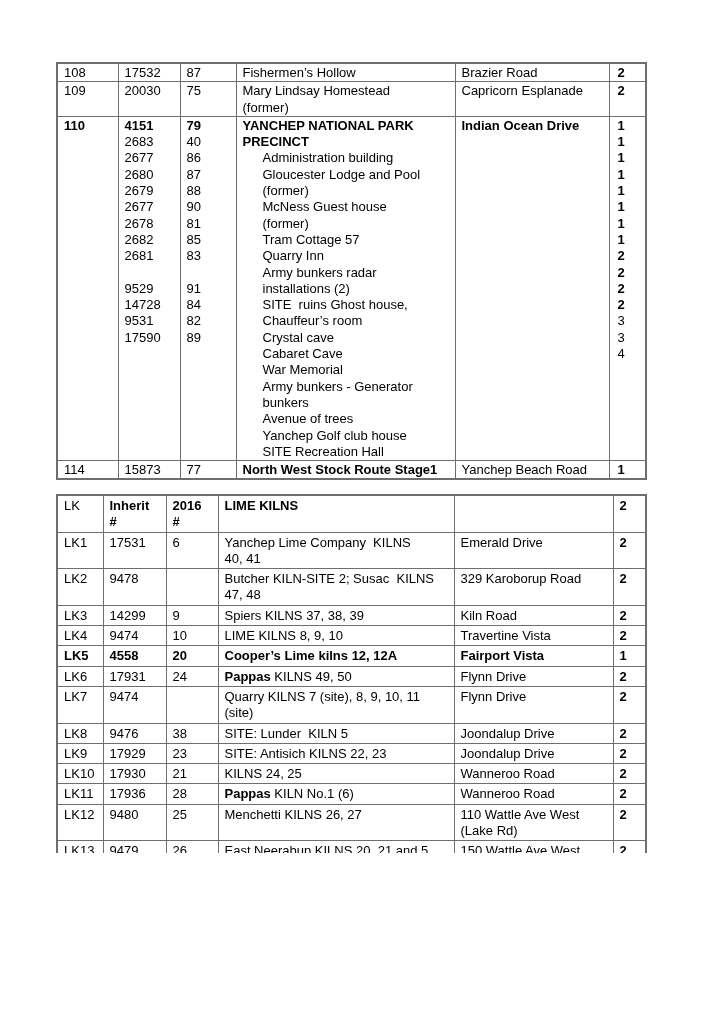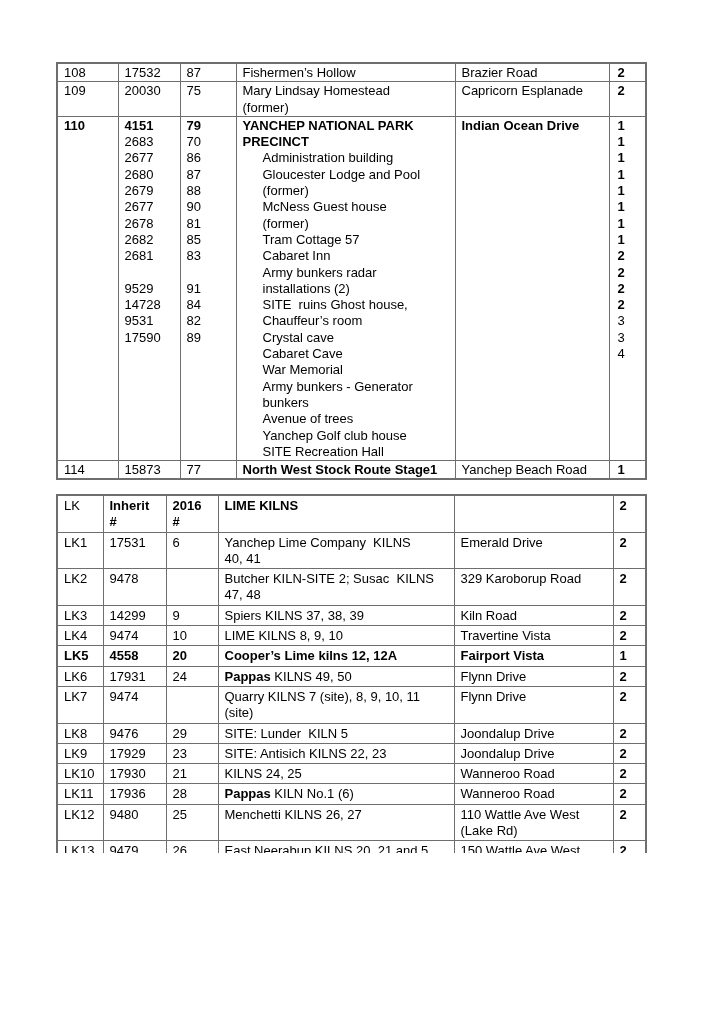--- a/index.html
+++ b/index.html
@@ -92,21 +92,21 @@
             <div class="ln"><span>2682</span></div>
             <div class="ln"><span>2681</span></div>
             <div class="ln">&nbsp;</div>
             <div class="ln"><span>9529</span></div>
             <div class="ln"><span>14728</span></div>
             <div class="ln"><span>9531</span></div>
             <div class="ln"><span>17590</span></div>
           </td>
           <td>
             <div class="ln"><span class="b">79</span></div>
-            <div class="ln"><span>70</span></div>
+            <div class="ln"><span>40</span></div>
             <div class="ln"><span>86</span></div>
             <div class="ln"><span>87</span></div>
             <div class="ln"><span>88</span></div>
             <div class="ln"><span>90</span></div>
             <div class="ln"><span>81</span></div>
             <div class="ln"><span>85</span></div>
             <div class="ln"><span>83</span></div>
             <div class="ln">&nbsp;</div>
             <div class="ln"><span>91</span></div>
             <div class="ln"><span>84</span></div>
@@ -115,21 +115,21 @@
           </td>
           <td>
             <div class="ln"><span class="b">YANCHEP NATIONAL PARK</span></div>
             <div class="ln"><span class="b">PRECINCT</span></div>
             <div class="ln ind"><span>Administration building</span></div>
             <div class="ln ind"><span>Gloucester Lodge and Pool</span></div>
             <div class="ln ind"><span>(former)</span></div>
             <div class="ln ind"><span>McNess Guest house</span></div>
             <div class="ln ind"><span>(former)</span></div>
             <div class="ln ind"><span>Tram Cottage 57</span></div>
-            <div class="ln ind"><span>Cabaret Inn</span></div>
+            <div class="ln ind"><span>Quarry Inn</span></div>
             <div class="ln ind"><span>Army bunkers radar</span></div>
             <div class="ln ind"><span>installations (2)</span></div>
             <div class="ln ind"><span>SITE  ruins Ghost house,</span></div>
             <div class="ln ind"><span>Chauffeur’s room</span></div>
             <div class="ln ind"><span>Crystal cave</span></div>
             <div class="ln ind"><span>Cabaret Cave</span></div>
             <div class="ln ind"><span>War Memorial</span></div>
             <div class="ln ind"><span>Army bunkers - Generator</span></div>
             <div class="ln ind"><span>bunkers</span></div>
             <div class="ln ind"><span>Avenue of trees</span></div>
@@ -354,21 +354,21 @@
           </td>
         </tr>
         <tr>
           <td>
             <div class="ln"><span>LK8</span></div>
           </td>
           <td>
             <div class="ln"><span>9476</span></div>
           </td>
           <td>
-            <div class="ln"><span>29</span></div>
+            <div class="ln"><span>38</span></div>
           </td>
           <td>
             <div class="ln"><span>SITE: Lunder  KILN 5</span></div>
           </td>
           <td>
             <div class="ln"><span>Joondalup Drive</span></div>
           </td>
           <td class="grade">
             <div class="ln"><span class="b">2</span></div>
           </td>

